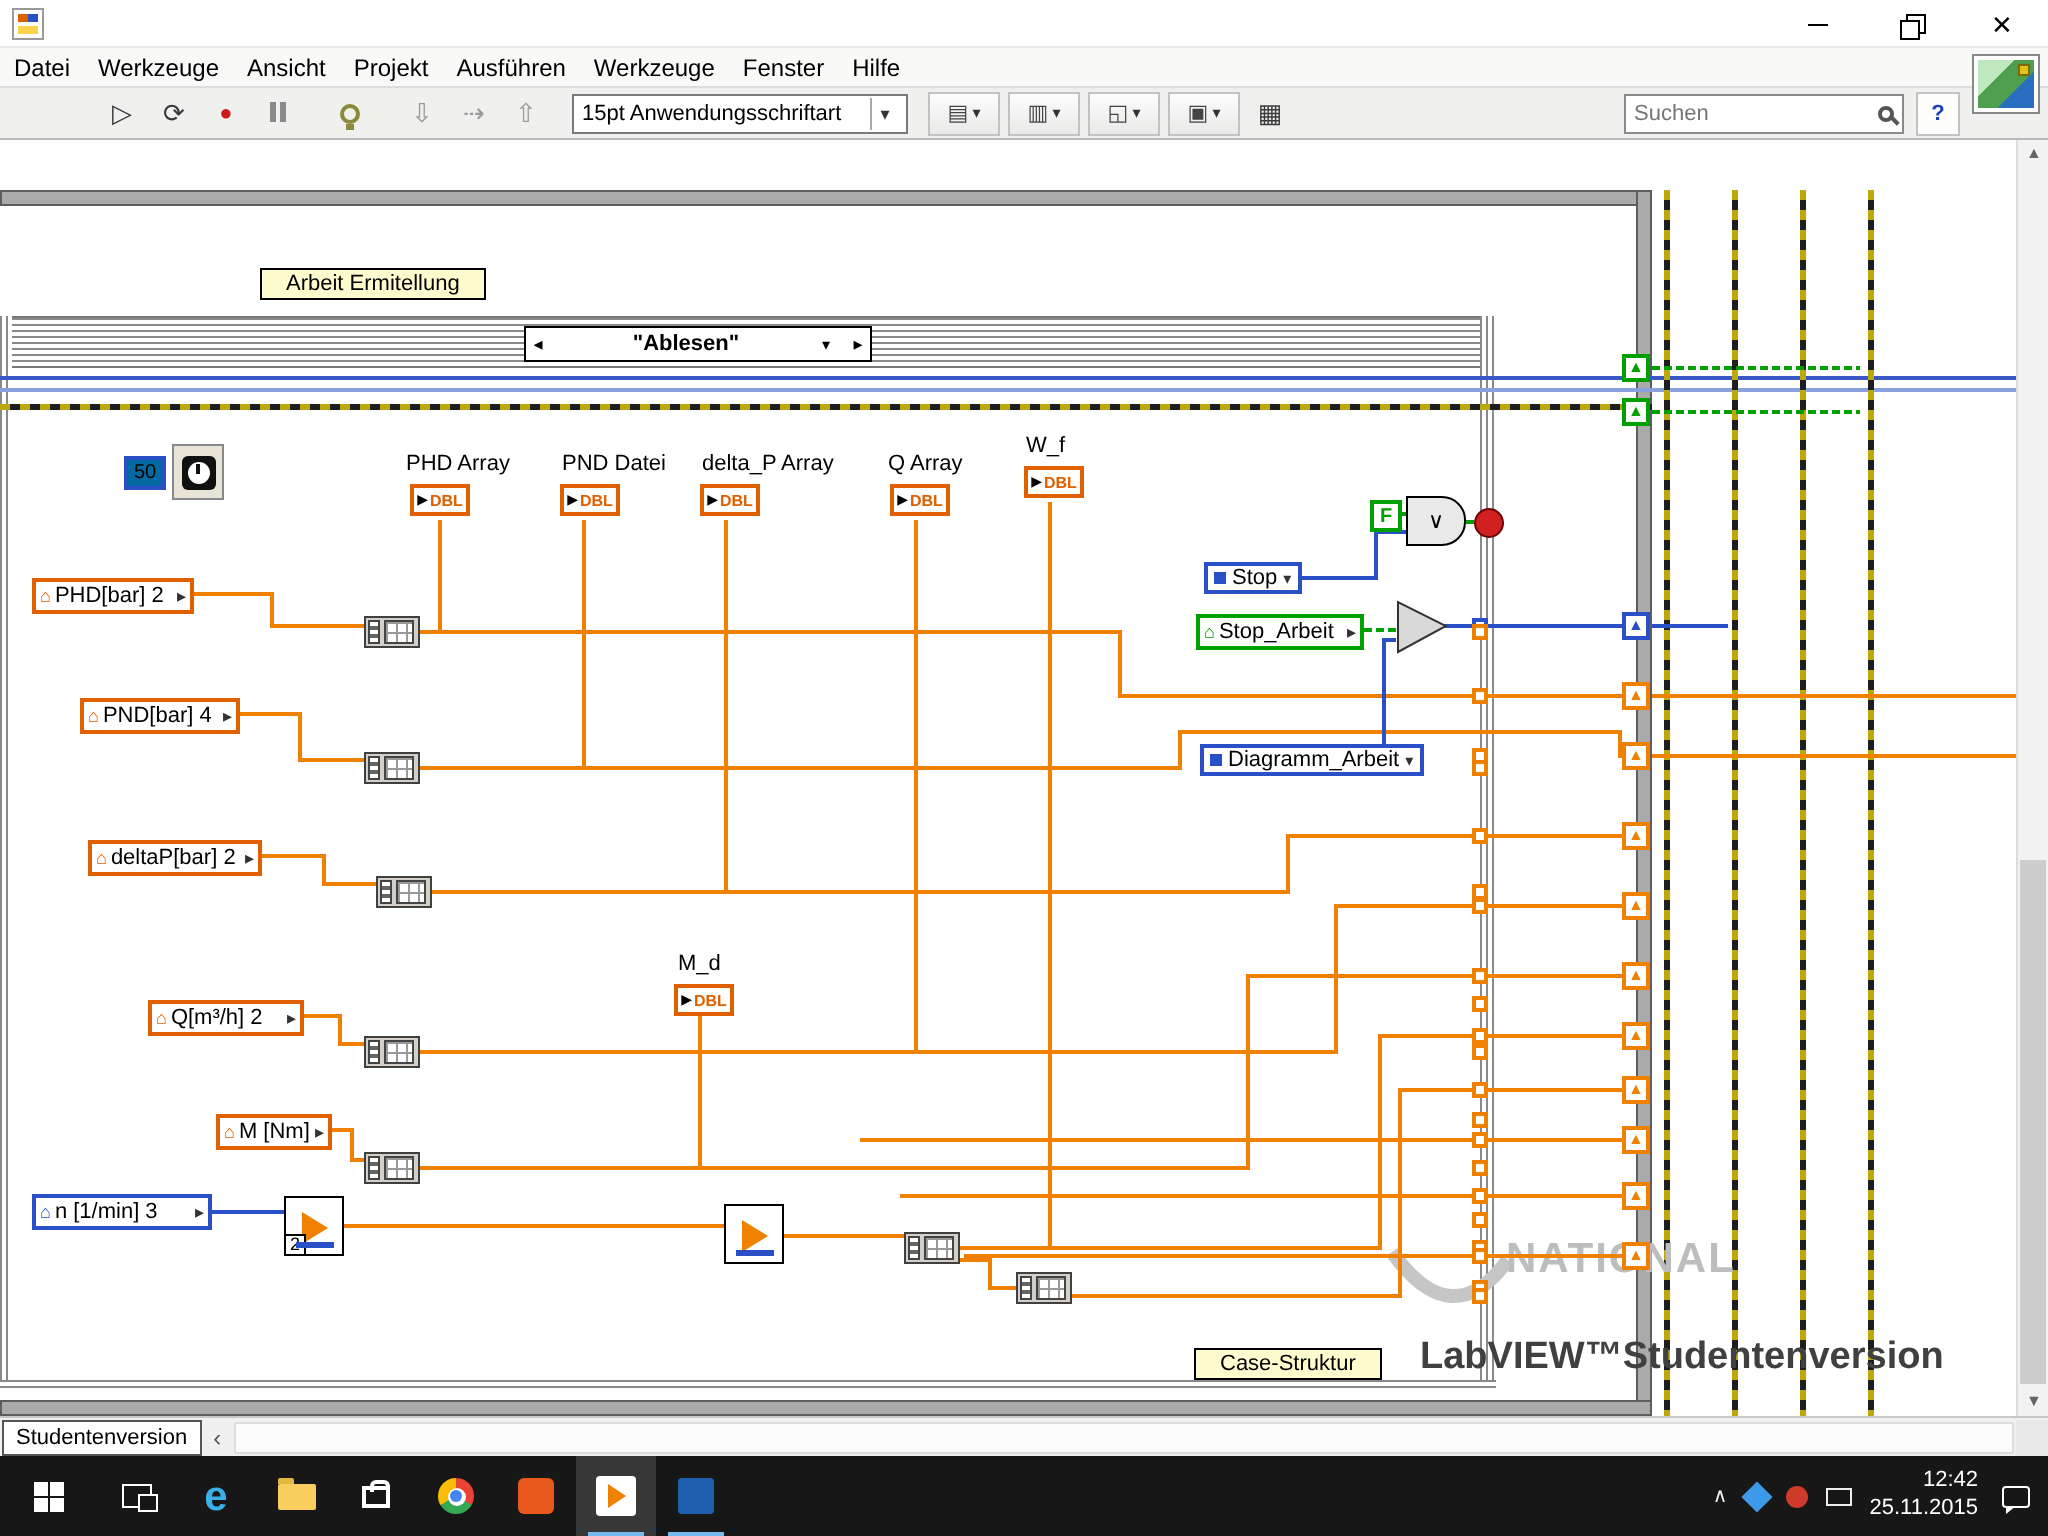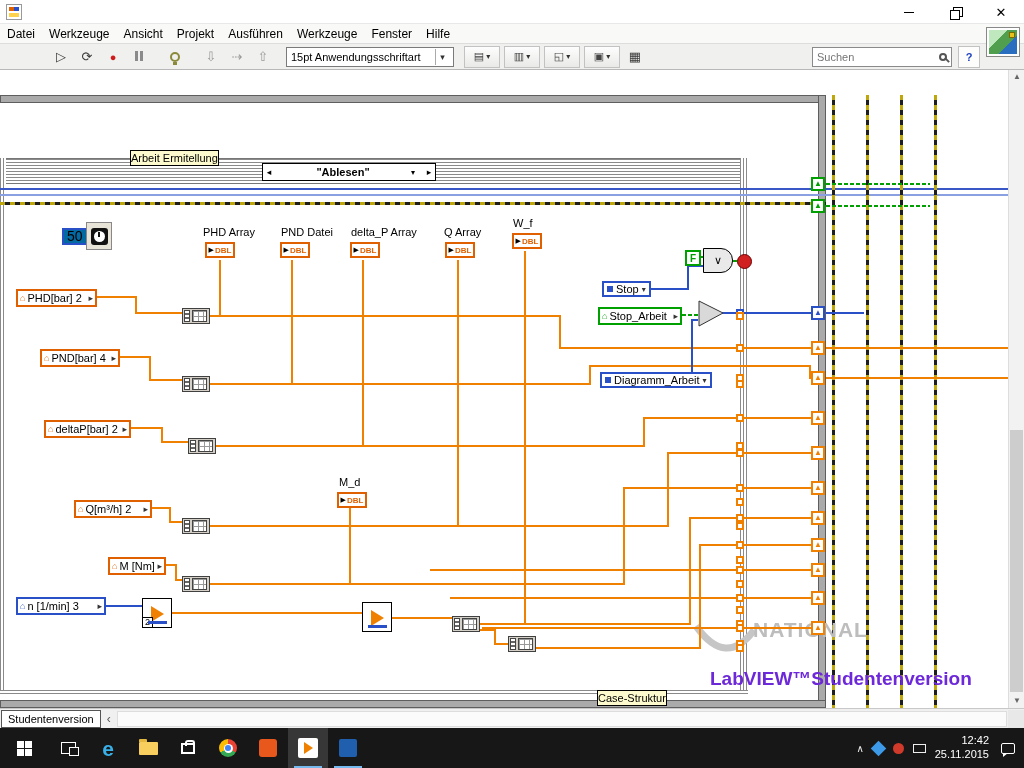--- a/index.html
+++ b/index.html
@@ -52,21 +52,21 @@
   .diagram { position:absolute; top:70px; left:0; width:1008px; height:638px; background:#fff; overflow:hidden; }
   .loopbar { background:#aaa; border:1px solid #5e5e5e; }
   .stripe-h { background:repeating-linear-gradient(180deg,#8a8a8a 0 1px,#fff 1px 3px); }
   .stripe-v { background:repeating-linear-gradient(90deg,#8a8a8a 0 1px,#fff 1px 3px); }
   .dashyb-v { background:repeating-linear-gradient(180deg,#bda70a 0 5px,#1e1e1e 5px 10px); }
   .dashyb-h { background:repeating-linear-gradient(90deg,#bda70a 0 5px,#1e1e1e 5px 10px); }
   .case-sel { display:flex; align-items:center; background:#fff; border:1px solid #000; font-size:11px; font-weight:bold; }
   .case-sel .cs-arr { width:12px; text-align:center; font-size:9px; font-weight:normal; }
   .case-sel .cs-text { flex:1; text-align:center; }
   .case-sel .cs-dd { width:12px; font-size:8px; font-weight:normal; }
-  .flabel { position:absolute; background:#fdfbce; border:1px solid #000; font-size:11px; padding:1px 0; white-space:nowrap;margin-top:16px; }
+  .flabel { position:absolute; background:#fdfbce; border:1px solid #000; font-size:11px; padding:1px 12px; white-space:nowrap; }
   .tlabel { position:absolute; font-size:11px; white-space:nowrap; }
   .term { position:absolute; width:30px; height:16px; border:2px solid #e06000; background:#fff; display:flex; align-items:center; justify-content:center; gap:1px; }
   .term .tarr { font-size:7px; color:#000; }
   .term .ttype { font-size:8px; font-weight:bold; color:#e06000; }
   .ctrl { position:absolute; height:18px; border:2px solid #e06000; background:#fff; display:flex; align-items:center; font-size:11px; padding:0 2px; gap:2px; white-space:nowrap; }
   .ctrl .cico { font-size:9px; color:#e06000; }
   .ctrl .carr { font-size:9px; color:#333; margin-left:auto; }
   .ctrl.blue { border-color:#2a50c8; } .ctrl.blue .cico { color:#2a50c8; }
   .ctrl.green { border-color:#00a000; } .ctrl.green .cico { color:#00a000; }
   .locvar { position:absolute; height:16px; border:2px solid #2a50c8; background:#fff; display:flex; align-items:center; font-size:11px; padding:0 3px; gap:3px; white-space:nowrap; }
@@ -76,31 +76,31 @@
   .ba-l { width:6px; height:12px; border:1px solid #444; background:repeating-linear-gradient(180deg,#fff 0 2px,#666 2px 4px); }
   .ba-g { width:15px; height:12px; border:1px solid #444; margin-left:2px; background-color:#fff; background-image:linear-gradient(90deg,#999 1px,transparent 1px),linear-gradient(#999 1px,transparent 1px); background-size:5px 5px; }
   .vi { position:absolute; width:30px; height:30px; border:1px solid #000; background:#fff; }
   .vi::before { content:""; position:absolute; left:8px; top:7px; border-left:13px solid #f08000; border-top:8px solid transparent; border-bottom:8px solid transparent; }
   .vi::after { content:""; position:absolute; left:5px; bottom:3px; width:19px; height:3px; background:#2a50c8; }
   .vi .vbadge { position:absolute; left:-1px; bottom:-1px; background:#fff; border:1px solid #000; font-size:9px; line-height:9px; padding:0 2px; }
   .metro { position:absolute; width:26px; height:28px; border:1px solid #888; background:#e8e4d8; display:flex; align-items:center; justify-content:center; }
   .metro-face { width:17px; height:17px; background:#111; border-radius:3px; display:flex; align-items:center; justify-content:center; }
   .metro-dot { width:11px; height:11px; background:#fff; border-radius:50%; position:relative; }
   .metro-dot::after { content:""; position:absolute; left:4px; top:1px; width:2px; height:5px; background:#111; }
-  .iconst { position:absolute; border:2px solid #2a50c8; background:#0369a1; font-size:14px; padding:0 3px; line-height:13px; }
+  .iconst { position:absolute; border:2px solid #2a50c8; background:#0369a1; font-size:10px; padding:0 3px; line-height:13px; }
   .fconst { position:absolute; width:16px; height:16px; border:2px solid #00a000; color:#00a000; background:#fff; font-size:10px; font-weight:bold; display:flex; align-items:center; justify-content:center; }
   .gate { position:absolute; width:30px; height:25px; border:1px solid #000; border-radius:0 12px 12px 0; background:#e9e9e9; display:flex; align-items:center; justify-content:center; font-size:11px; }
   .redcircle { position:absolute; width:15px; height:15px; border-radius:50%; background:#d02020; border:1px solid #6f0000; }
   .ltun { position:absolute; width:14px; height:14px; background:#fff; border:2px solid #f08000; font-size:8px; line-height:10px; text-align:center; color:#f08000; z-index:6; }
   .ltun.b { border-color:#2a50c8; color:#2a50c8; }
   .ltun.g { border-color:#00a000; color:#00a000; }
   .ctun { position:absolute; width:8px; height:8px; background:#fff; border:2px solid #f08000; z-index:6; }
   .ctun.b { border-color:#2a50c8; }
   .wm-text1 { position:absolute; font-size:21px; font-weight:bold; color:#bdbdbd; letter-spacing:1px; }
-  .wm-text3 { position:absolute; font-size:19px; font-weight:bold; color:#6d28d9; }
+  .wm-text3 { position:absolute; font-size:19px; font-weight:bold; color:#404040; }
 
   
   .vscroll { position:absolute; top:70px; left:1008px; width:16px; height:638px; background:#f2f2f2; border-left:1px solid #ddd; }
   .vthumb { position:absolute; left:1px; width:13px; background:#cdcdcd; }
   .varrow { position:absolute; left:0; width:16px; height:14px; text-align:center; font-size:8px; color:#666; line-height:14px; }
   .bottombar { position:absolute; top:708px; left:0; width:1024px; height:20px; background:#f0f0f0; border-top:1px solid #c8c8c8; display:flex; align-items:center; }
   .diag-tab { height:18px; background:#fff; border:1px solid #555; font-size:11px; display:flex; align-items:center; padding:0 6px; margin-left:1px; }
   .tab-left { width:16px; text-align:center; color:#555; font-size:12px; }
   .htrack { flex:1; height:16px; background:#fbfbfb; border:1px solid #ddd; margin-right:1px; }
   .hcorner { width:16px; height:18px; background:#e8e8e8; }

